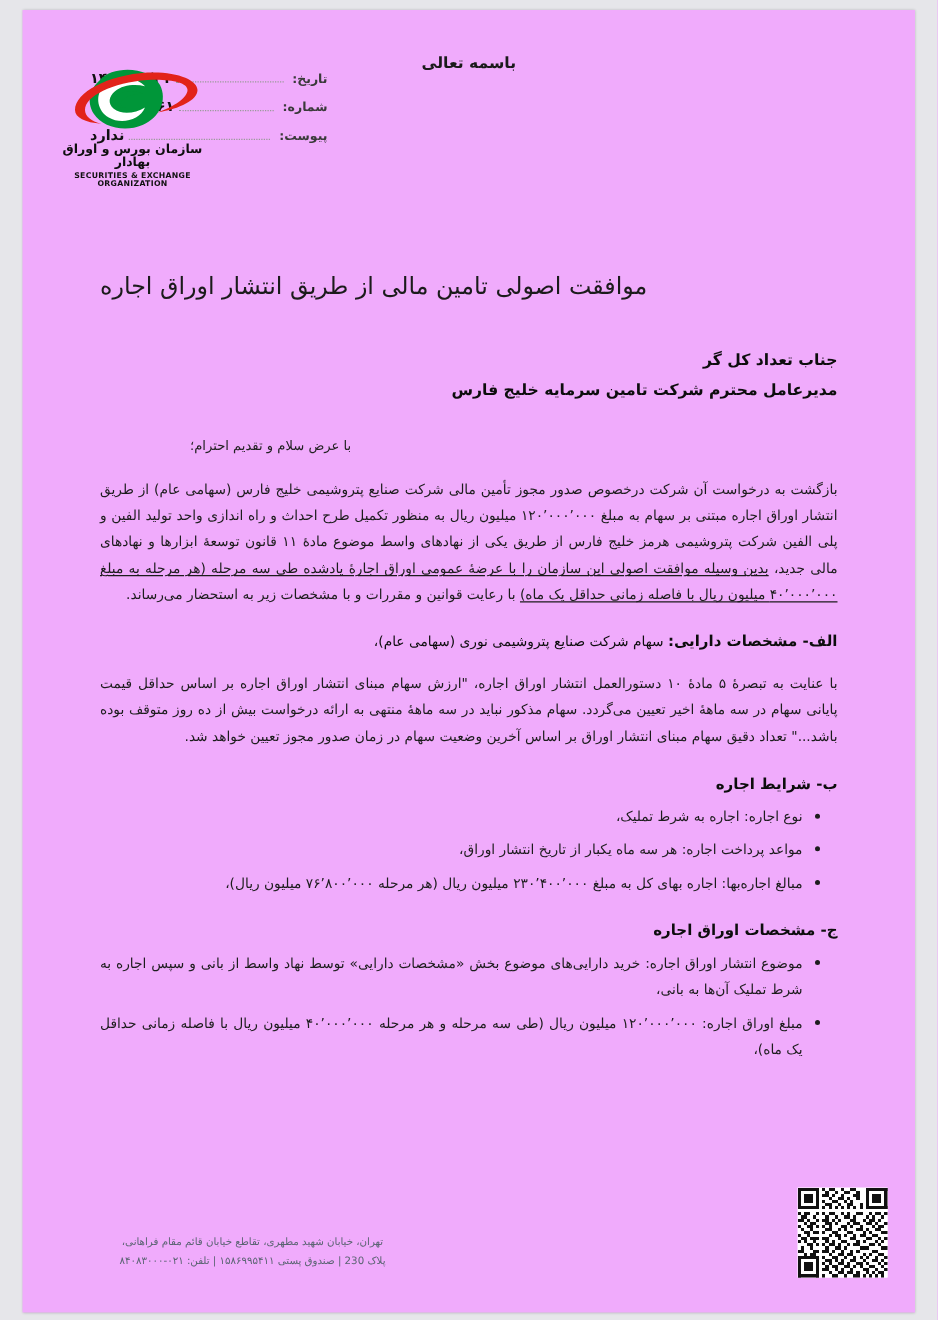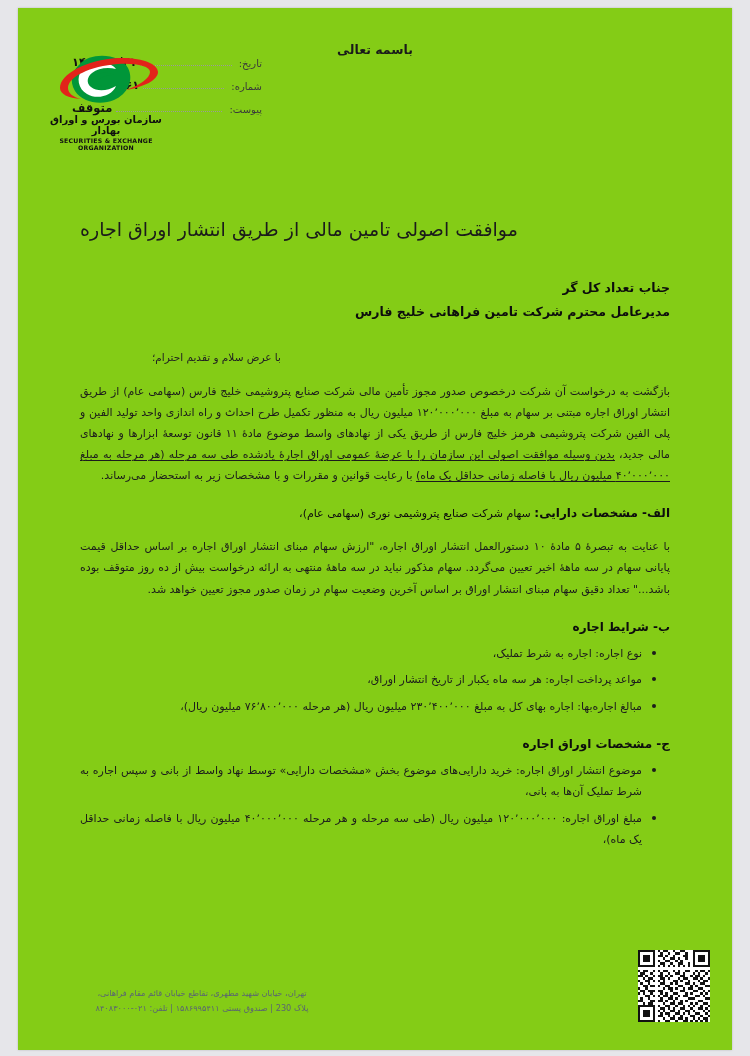--- a/index.html
+++ b/index.html
@@ -13,21 +13,21 @@
     background: #e6e6ea;
     font-family: "DejaVu Sans", "Liberation Sans", sans-serif;
     overflow: hidden;
   }
   .page {
     position: absolute;
     left: 18px;
     top: 8px;
     width: 714px;
     height: 1042px;
-    background: #84cc16;
+    background: #f0abfc;
     box-shadow: 0 0 2px rgba(0,0,0,0.20);
     box-sizing: border-box;
     overflow: hidden;
   }
 
   
   .header {
     position: relative;
     height: 120px;
   }
@@ -56,21 +56,21 @@
     height: 23px;
     font-size: 10.5px;
     color: #2b2b2b;
   }
   .meta-label {
     font-size: 10px;
     letter-spacing: 2.2px;
     color: #3a3a3a;
     white-space: nowrap;
     padding-left: 3px;
-    font-weight: normal;
+    font-weight: bold;
   }
   .meta-dots {
     flex: 1;
     border-bottom: 1px dotted #9a9a9a;
     margin: 0 4px 3px 4px;
     height: 12px;
   }
   .meta-value {
     font-weight: bold;
     font-size: 11.5px;
@@ -231,21 +231,21 @@
         <span class="meta-value">۱۴۰۴/۰۲/۲۱</span>
       </div>
       <div class="meta-row">
         <span class="meta-label">شماره:</span>
         <span class="meta-dots"></span>
         <span class="meta-value">۱۲۲/۱۷۵۰۶۱</span>
       </div>
       <div class="meta-row">
         <span class="meta-label">پیوست:</span>
         <span class="meta-dots"></span>
-        <span class="meta-value">متوقف</span>
+        <span class="meta-value">ندارد</span>
       </div>
     </div>
 
     <div class="logo-wrap">
       <div class="logo-mark">
         <svg viewBox="0 0 128 72" width="128" height="72" aria-hidden="true">
 
           <path d="M38 20 C48 8, 78 9, 86 24 C92 36, 86 50, 72 56 C58 62, 40 58, 33 47 C27 37, 30 27, 38 20 Z" fill="#009639"></path>
 
           <path d="M40 26 C50 17, 68 17, 74 25 C66 23, 56 24, 50 29 C45 33, 44 39, 49 43 C55 48, 66 47, 74 42
@@ -262,21 +262,21 @@
       <div class="logo-en">SECURITIES &amp; EXCHANGE ORGANIZATION</div>
     </div>
   </div>
 
   <div class="content">
 
     <div class="doc-title">موافقت اصولی تامین مالی از طریق انتشار اوراق اجاره</div>
 
     <div class="addressee">
       <div>جناب تعداد کل گر</div>
-      <div>مدیرعامل محترم شرکت تامین فراهانی خلیج فارس</div>
+      <div>مدیرعامل محترم شرکت تامین سرمایه خلیج فارس</div>
     </div>
 
     <div class="salutation">با عرض سلام و تقدیم احترام؛</div>
 
     <p class="body-par"><span>بازگشت به درخواست آن شرکت درخصوص صدور مجوز تأمین مالی شرکت صنایع پتروشیمی خلیج فارس (سهامی عام) از طریق انتشار اوراق اجاره مبتنی بر سهام به مبلغ ۱۲۰٬۰۰۰٬۰۰۰ میلیون ریال به منظور تکمیل طرح احداث و راه اندازی واحد تولید الفین و پلی الفین شرکت پتروشیمی هرمز خلیج فارس از طریق یکی از نهادهای واسط موضوع مادهٔ ۱۱ قانون توسعهٔ ابزارها و نهادهای مالی جدید، </span><span class="ul-line">بدین وسیله موافقت اصولی این سازمان را با عرضهٔ عمومی اوراق اجارهٔ یادشده طی سه مرحله (هر مرحله به مبلغ ۴۰٬۰۰۰٬۰۰۰ میلیون ریال با فاصله زمانی حداقل یک ماه)</span><span> با رعایت قوانین و مقررات و با مشخصات زیر به استحضار می‌رساند.</span></p>
 
     <div class="sec-head"><span>الف- مشخصات دارایی:</span><span class="inline-normal"> سهام شرکت صنایع پتروشیمی نوری (سهامی عام)،</span></div>
     <p class="body-par tight">با عنایت به تبصرهٔ ۵ مادهٔ ۱۰ دستورالعمل انتشار اوراق اجاره، "ارزش سهام مبنای انتشار اوراق اجاره بر اساس حداقل قیمت پایانی سهام در سه ماههٔ اخیر تعیین می‌گردد. سهام مذکور نباید در سه ماههٔ منتهی به ارائه درخواست بیش از ده روز متوقف بوده باشد..." تعداد دقیق سهام مبنای انتشار اوراق بر اساس آخرین وضعیت سهام در زمان صدور مجوز تعیین خواهد شد.</p>
 
     <div class="sec-head">ب- شرایط اجاره</div>

